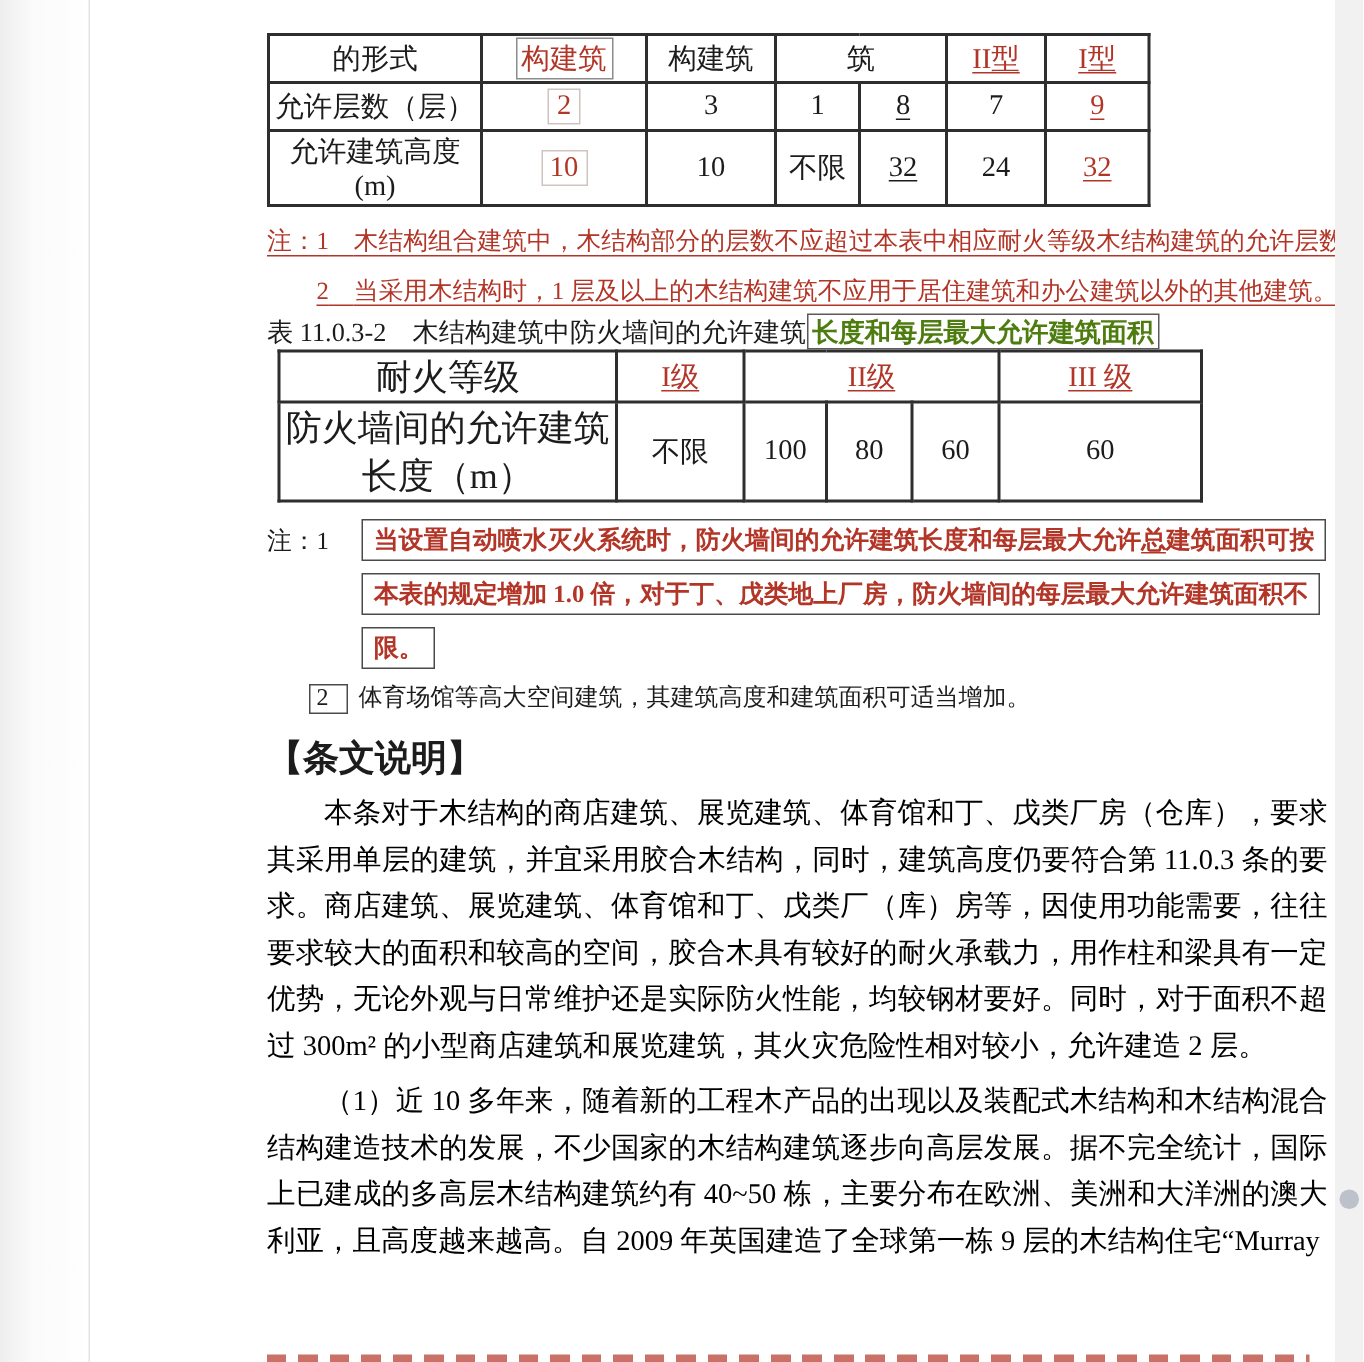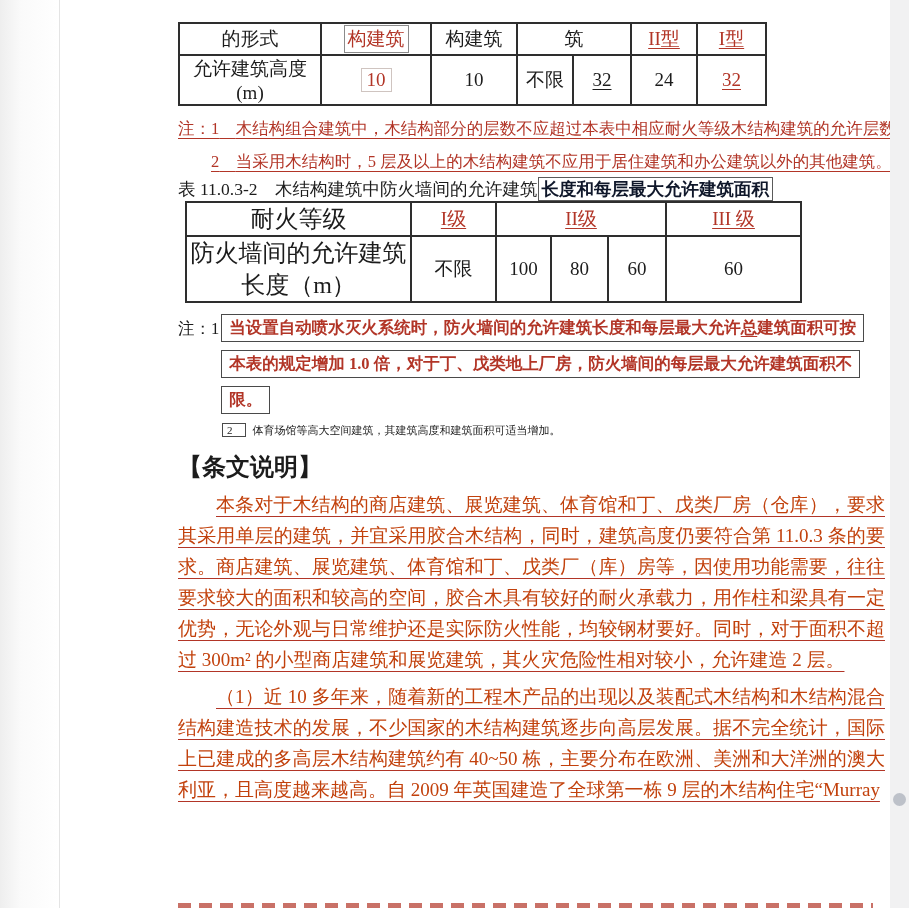--- a/index.html
+++ b/index.html
@@ -31,35 +31,35 @@
   .t1 td { height: 32px; font-size: 19px; }
   .t2 { width: 615px; margin-left: 7px; }
   .t2 td { height: 30px; font-size: 19px; }
   .t2 .rowlbl { font-size: 24px; }
 
   .note-line { font-size: 16.5px; color: #b23527; text-decoration: underline;
     text-decoration-color: #b23527; text-underline-offset: 4px; margin-top: 12px; white-space: nowrap; }
   .note-line.second { margin-left: 33px; margin-top: 11px; }
 
   .caption { margin-top: 4px; font-size: 17.5px; white-space: nowrap; }
-  .caption .boxed-red { border: 1px solid #5a5a5a; padding: 1px 3px; color: #0f172a; font-weight: bold; }
+  .caption .boxed-red { border: 1px solid #5a5a5a; padding: 1px 3px; color: #4d7c0f; font-weight: bold; }
 
   .t2notes { display: flex; margin-top: 11px; font-size: 16.5px; }
   .t2notes .lab { flex: 0 0 auto; padding-top: 4px; }
-  .boxes { margin-left: 2px; display: flex; flex-direction: column; gap: 8px; align-items: flex-start; }
+  .boxes { margin-left: 22px; display: flex; flex-direction: column; gap: 8px; align-items: flex-start; }
   .rbox { border: 1px solid #4a4a4a; color: #b23527; padding: 2px 7px; font-weight: bold; white-space: nowrap; }
   .rbox .u-inner { text-decoration: underline; text-underline-offset: 3px; }
 
-  .note2row { margin-top: 9px; margin-left: 44px; font-size: 11px; }
+  .note2row { margin-top: 9px; margin-left: 28px; font-size: 16px; }
   .numbox { border: 1px solid #4a4a4a; padding: 0 12px 0 4px; margin-right: 7px; display: inline-block; }
 
   .sec-title { margin-top: 13px; font-weight: bold; font-size: 24px; }
   .para { font-size: 19px; line-height: 31px; text-align: justify; margin-top: 8px;
     text-indent: 2em; width: 707px; }
-  .para.redp { color: #c2410c; text-decoration: underline; text-decoration-color: #b23527;
+  .para.redp { color: #000000; text-decoration-color: #b23527;
     text-underline-offset: 5px; text-decoration-thickness: 1px; margin-top: 6px; }
 
   
   .clip-strip { position: absolute; left: 178px; bottom: 0; width: 695px; height: 5px;
     background: repeating-linear-gradient(90deg, rgba(178,53,39,.7) 0 13px, transparent 13px 21px); }
 </style>
 </head>
 <body>
 
 <div class="screen">
@@ -80,36 +80,45 @@
       <tbody>
           <tr>
         <td>的形式</td>
         <td><span class="red box-dark">构建筑</span></td>
         <td>构建筑</td>
         <td colspan="2">筑</td>
         <td><span class="red u">II型</span></td>
         <td><span class="red u">I型</span></td>
       </tr>
       <tr>
+        <td>允许层数（层）</td>
+        <td><span class="red box-light">2</span></td>
+        <td>3</td>
+        <td>1</td>
+        <td><span class="u">8</span></td>
+        <td>7</td>
+        <td><span class="red u">9</span></td>
+      </tr>
+      <tr>
         <td>允许建筑高度(m)</td>
         <td><span class="red box-light">10</span></td>
         <td>10</td>
         <td>不限</td>
         <td><span class="u">32</span></td>
         <td>24</td>
         <td><span class="red u">32</span></td>
       </tr>
     </tbody>
       </table>
 
     <div class="note-line">
       <span>注：1</span>　<span>木结构组合建筑中，木结构部分的层数不应超过本表中相应耐火等级木结构建筑的允许层数。</span>
     </div>
     <div class="note-line second">
-      <span>2</span>　<span>当采用木结构时，5 层及以上的木结构建筑不应用于居住建筑和办公建筑以外的其他建筑。</span>
+      <span>2</span>　<span>当采用木结构时，1 层及以上的木结构建筑不应用于居住建筑和办公建筑以外的其他建筑。</span>
     </div>
 
     <div class="caption">
       <span>表 11.0.3-2　木结构建筑中防火墙间的允许建筑</span><span class="boxed-red">长度和每层最大允许建筑面积</span>
     </div>
 
     <table class="t2">
       <colgroup>
         <col style="width:225px">
           <col style="width:85px">

